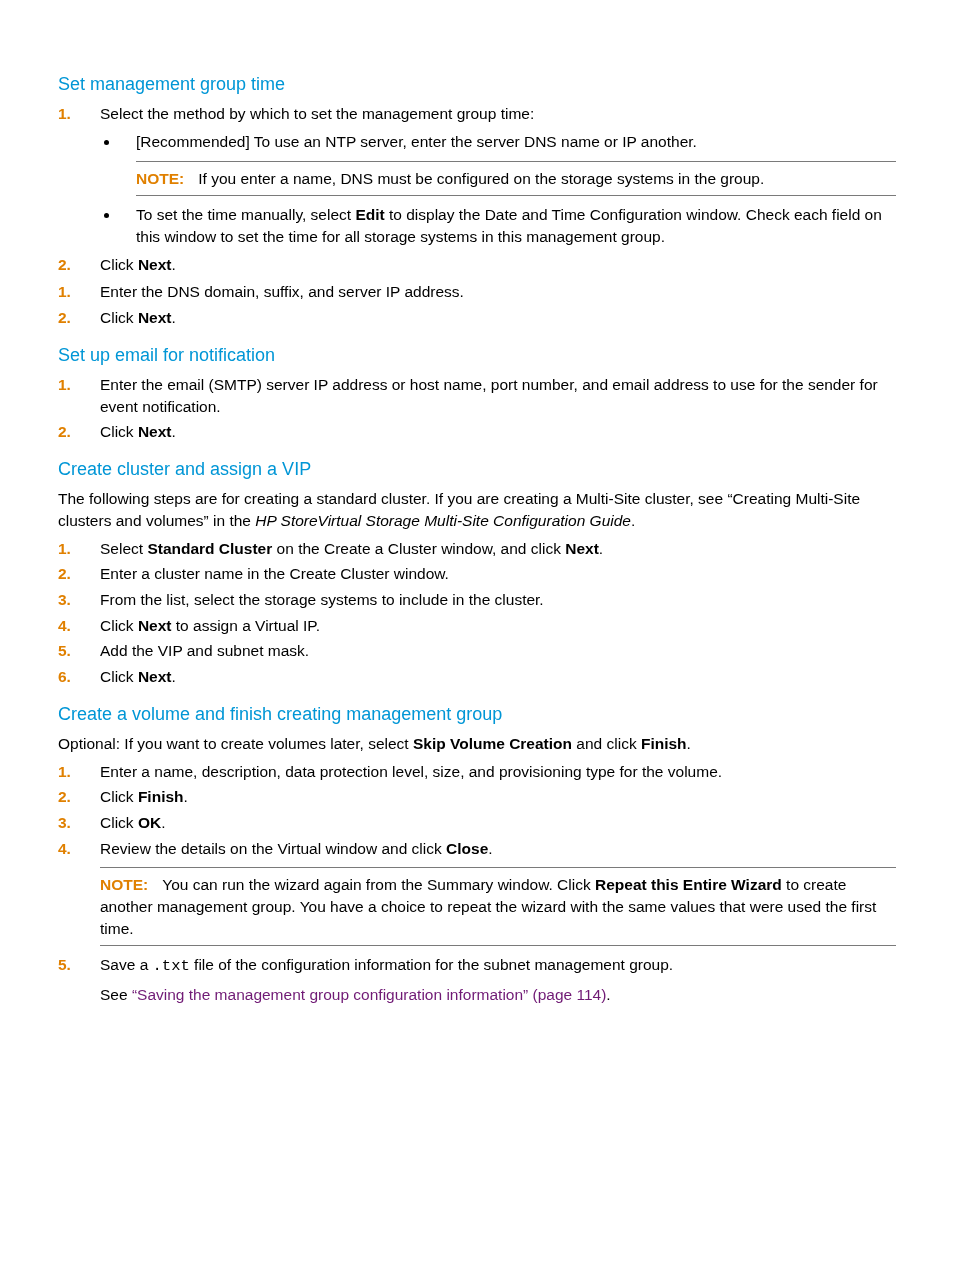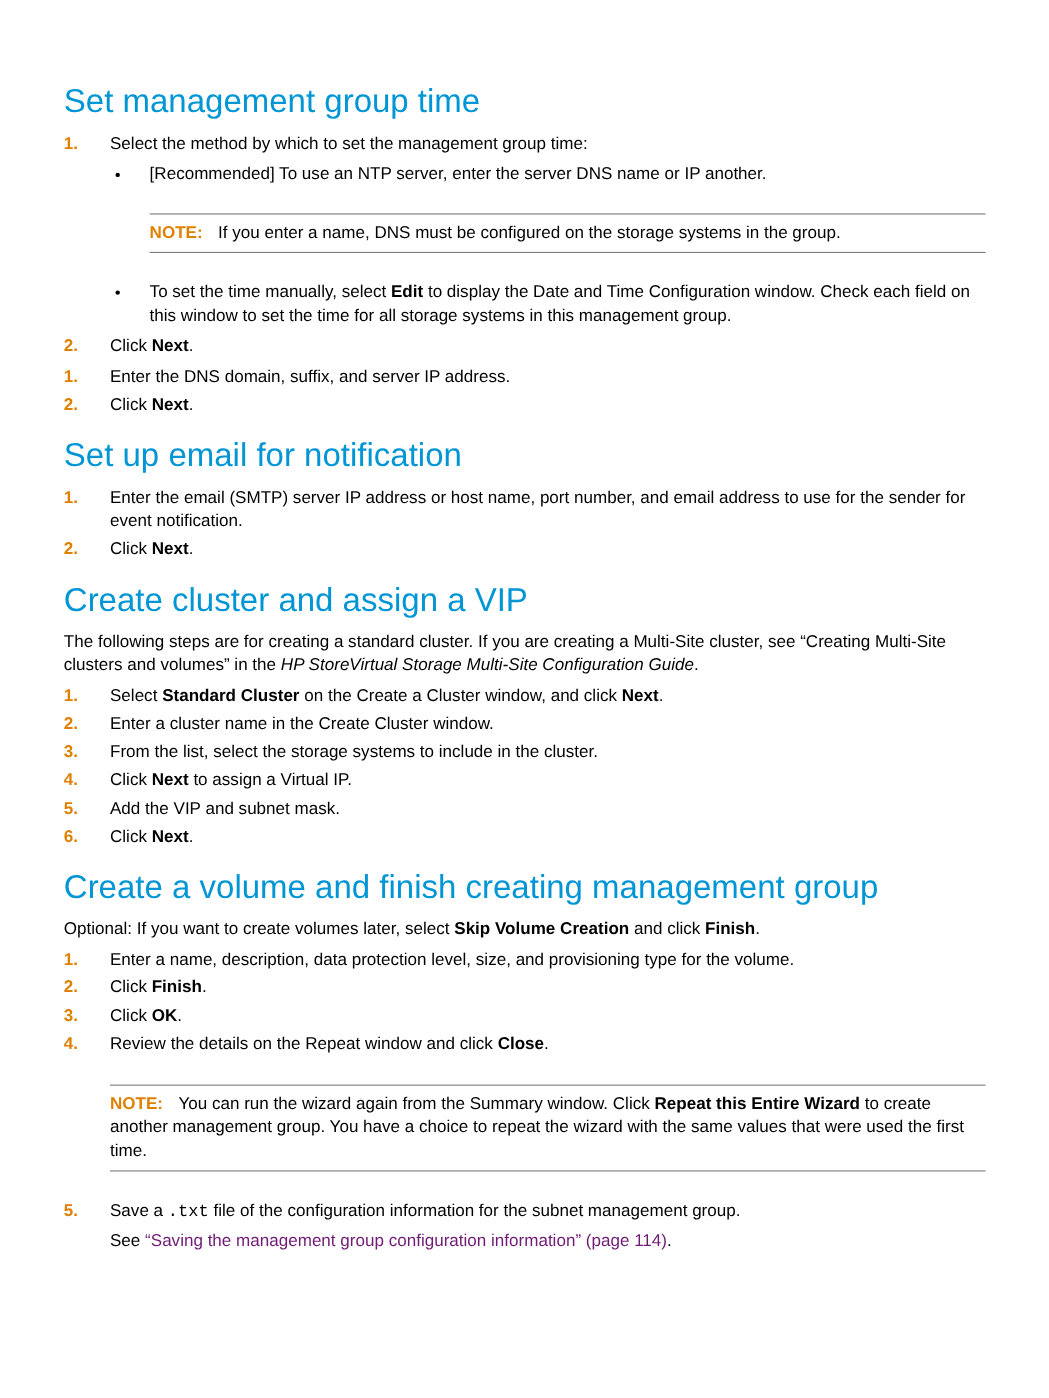--- a/index.html
+++ b/index.html
@@ -8,21 +8,21 @@
     color: #000;
     margin: 0;
     padding: 58px 58px 40px 58px;
     width: 954px;
     box-sizing: border-box;
     line-height: 1.4;
   }
   h2 {
     color: #0096d6;
     font-weight: normal;
-    font-size: 30px;
+    font-size: 18px;
     margin: 14px 0 6px 0;
   }
   .indent1 { margin-left: 68px; }
   ol.num {
     list-style: none;
     padding: 0;
     margin: 6px 0 0 0;
   }
   ol.num > li {
     position: relative;
@@ -39,21 +39,21 @@
   ul.bullet {
     list-style: disc;
     padding-left: 20px;
     margin: 6px 0 6px 0;
   }
   ul.bullet > li { margin-bottom: 6px; padding-left: 16px; }
   .notebox {
     border-top: 1px solid #7a7a7a;
     border-bottom: 1px solid #7a7a7a;
     padding: 6px 0;
-    margin: 25px 0;
+    margin: 8px 0;
   }
   .notelabel { color: #e08000; font-weight: bold; margin-right: 14px; }
   b { font-weight: bold; }
   .mono { font-family: "Courier New", monospace; }
   a.xref { color: #701a75; text-decoration: none; }
   .para { margin: 6px 0; }
   .page { position: relative; min-height: 1271px; box-sizing: border-box; }
 </style>
 </head>
 <body>
@@ -112,21 +112,21 @@
 </div>
 <ol class="num indent1">
   <li><span class="marker">1.</span><span>Enter a name, description, data protection level, size, and provisioning type for the volume.</span></li>
   <li>
     <span class="marker">2.</span>
     <span>Click </span><b>Finish</b><span>.</span>
   </li>
   <li><span class="marker">3.</span><span>Click </span><b>OK</b><span>.</span></li>
   <li>
     <span class="marker">4.</span>
-    <span>Review the details on the Repeat window and click </span><b>Close</b><span>.</span>
+    <span>Review the details on the Virtual window and click </span><b>Close</b><span>.</span>
     <div class="notebox">
       <span class="notelabel">NOTE:</span><span>You can run the wizard again from the Summary window. Click </span><b>Repeat this Entire Wizard</b><span> to create another management group. You have a choice to repeat the wizard with the same values that were used the first time.</span>
     </div>
   </li>
   <li>
     <span class="marker">5.</span>
     <span>Save a </span><span class="mono">.txt</span><span> file of the configuration information for the subnet management group.</span>
     <div class="para">
       <span>See </span><a class="xref" href="#">“Saving the management group configuration information” (page 114)</a><span>.</span>
     </div>

